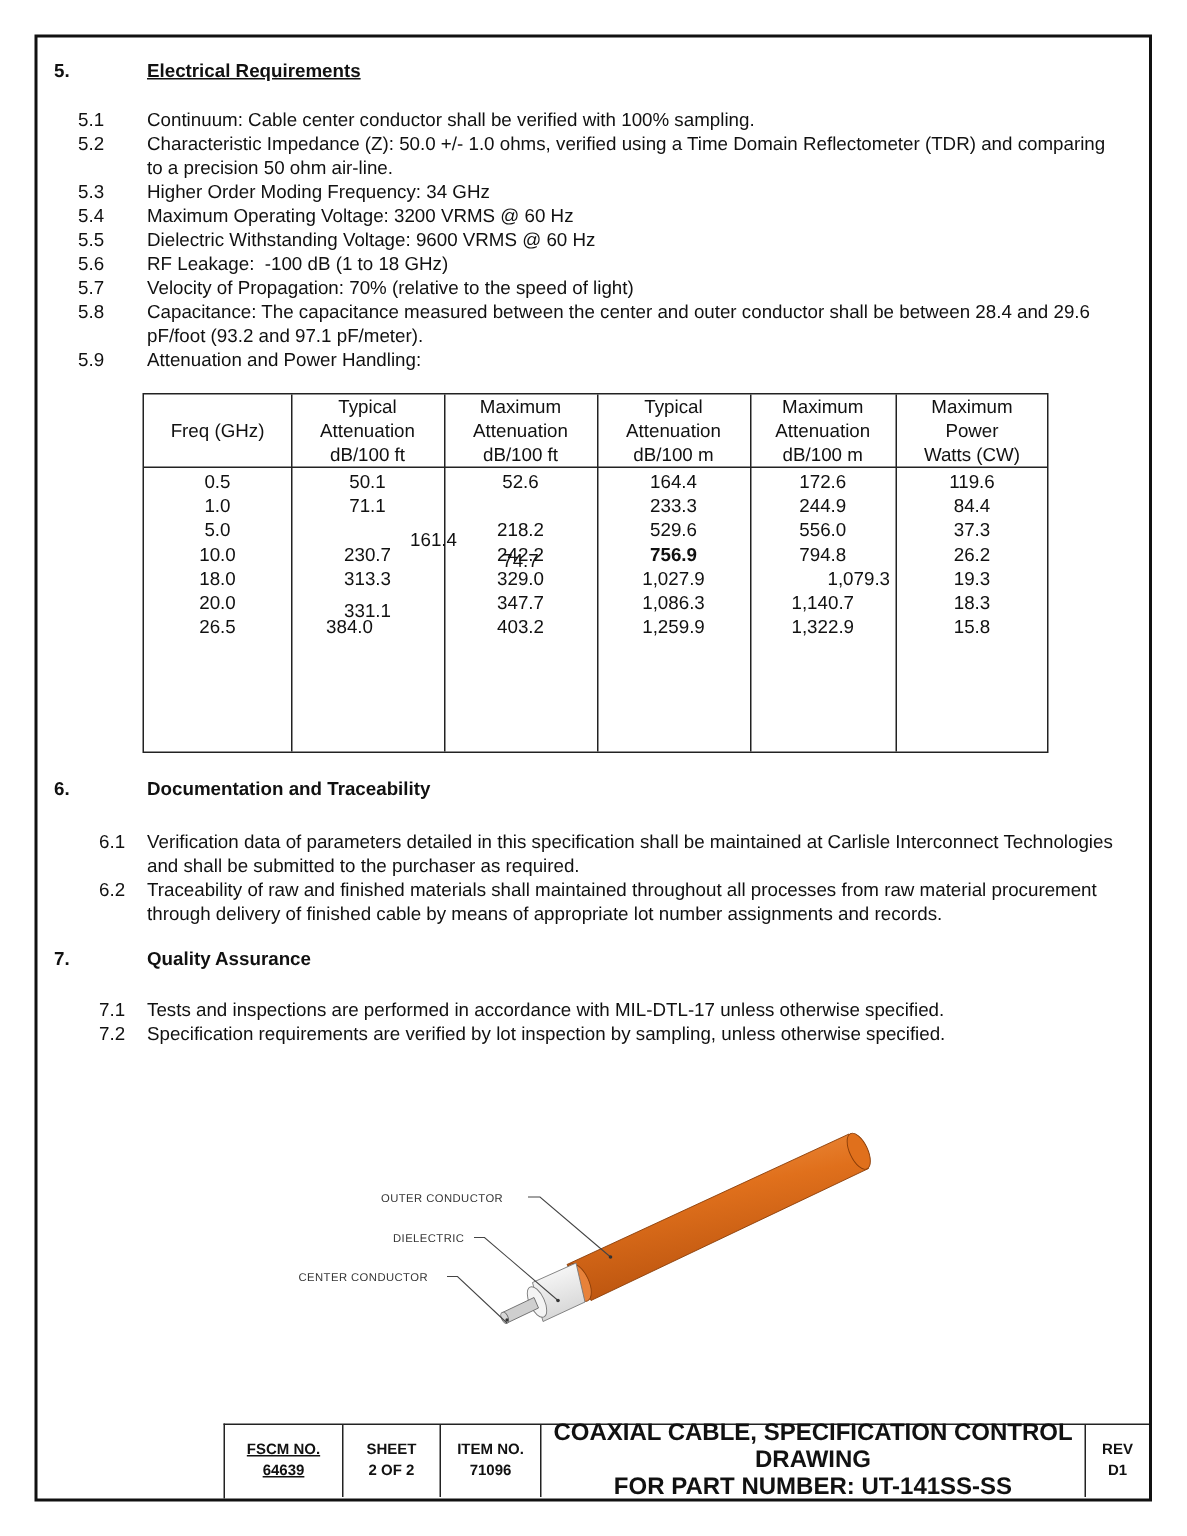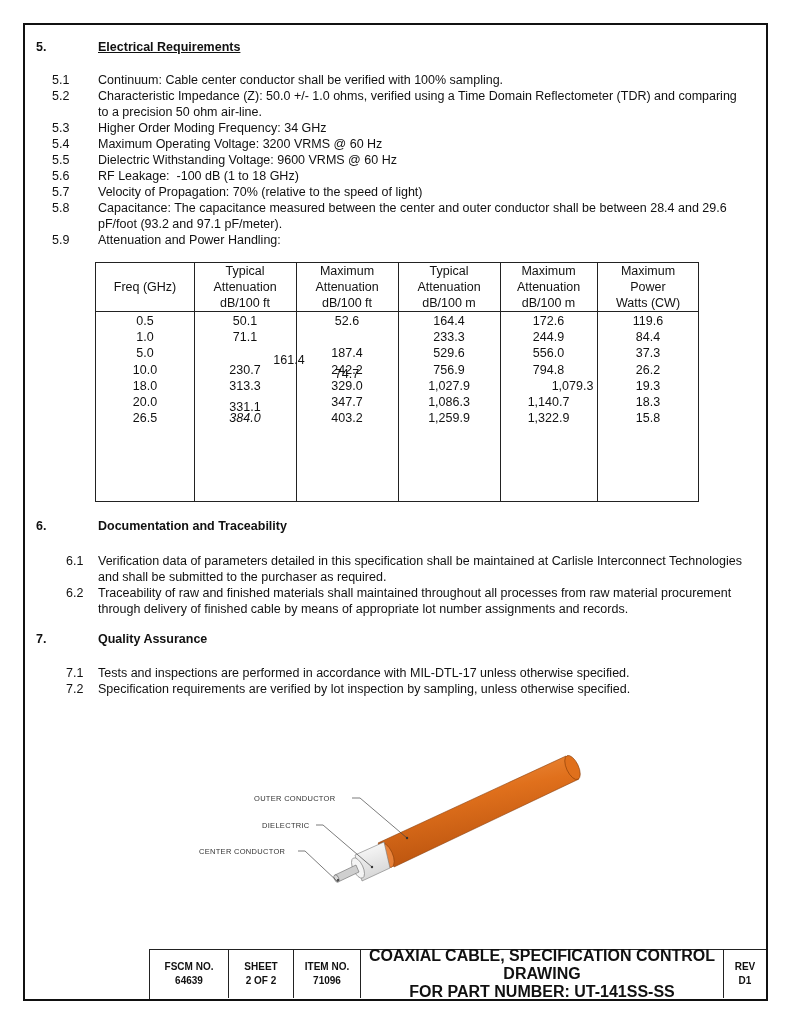--- a/index.html
+++ b/index.html
@@ -149,44 +149,44 @@
       <div class="cell" style="left: 404px; width: 97px; top: 50px;">172.6</div>
       <div class="cell" style="left: 501px; width: 102px; top: 50px;">119.6</div>
       <div class="cell" style="left: 0px; width: 98px; top: 66.2px;">1.0</div>
       <div class="cell" style="left: 98px; width: 102px; top: 66.2px;">71.1</div>
       <div class="cell" style="left: 200px; width: 102px; top: 66.2px; margin-top: 37px;">74.7</div>
       <div class="cell" style="left: 302px; width: 102px; top: 66.2px;">233.3</div>
       <div class="cell" style="left: 404px; width: 97px; top: 66.2px;">244.9</div>
       <div class="cell" style="left: 501px; width: 102px; top: 66.2px;">84.4</div>
       <div class="cell" style="left: 0px; width: 98px; top: 82.4px;">5.0</div>
       <div class="cell" style="left: 98px; width: 102px; top: 89px; padding-left: 44px;">161.4</div>
-      <div class="cell" style="left: 200px; width: 102px; top: 82.4px;">187.4</div>
+      <div class="cell" style="left: 200px; width: 102px; top: 82.4px;">218.2</div>
       <div class="cell" style="left: 302px; width: 102px; top: 82.4px;">529.6</div>
       <div class="cell" style="left: 404px; width: 97px; top: 82.4px;">556.0</div>
       <div class="cell" style="left: 501px; width: 102px; top: 82.4px;">37.3</div>
       <div class="cell" style="left: 0px; width: 98px; top: 98.6px;">10.0</div>
       <div class="cell" style="left: 98px; width: 102px; top: 98.6px;">230.7</div>
       <div class="cell" style="left: 200px; width: 102px; top: 98.6px;">242.2</div>
-      <div class="cell" style="left: 302px; width: 102px; top: 98.6px;">756.9</div>
+      <div class="cell" style="left: 302px; width: 102px; top: 98.6px; font-weight: bold;">756.9</div>
       <div class="cell" style="left: 404px; width: 97px; top: 98.6px;">794.8</div>
       <div class="cell" style="left: 501px; width: 102px; top: 98.6px;">26.2</div>
       <div class="cell" style="left: 0px; width: 98px; top: 114.8px;">18.0</div>
       <div class="cell" style="left: 98px; width: 102px; top: 114.8px;">313.3</div>
       <div class="cell" style="left: 200px; width: 102px; top: 114.8px;">329.0</div>
       <div class="cell" style="left: 302px; width: 102px; top: 114.8px;">1,027.9</div>
       <div class="cell" style="left: 404px; width: 97px; top: 114.8px; padding-left: 24px;">1,079.3</div>
       <div class="cell" style="left: 501px; width: 102px; top: 114.8px;">19.3</div>
       <div class="cell" style="left: 0px; width: 98px; top: 131px;">20.0</div>
       <div class="cell" style="left: 98px; width: 102px; top: 136px;">331.1</div>
       <div class="cell" style="left: 200px; width: 102px; top: 131px;">347.7</div>
       <div class="cell" style="left: 302px; width: 102px; top: 131px;">1,086.3</div>
       <div class="cell" style="left: 404px; width: 97px; top: 131px;">1,140.7</div>
       <div class="cell" style="left: 501px; width: 102px; top: 131px;">18.3</div>
       <div class="cell" style="left: 0px; width: 98px; top: 147.2px;">26.5</div>
-      <div class="cell" style="left: 98px; width: 102px; top: 147.2px; font-style: italic;">384.0</div>
+      <div class="cell" style="left: 86px; width: 102px; top: 147.2px;">384.0</div>
       <div class="cell" style="left: 200px; width: 102px; top: 147.2px;">403.2</div>
       <div class="cell" style="left: 302px; width: 102px; top: 147.2px;">1,259.9</div>
       <div class="cell" style="left: 404px; width: 97px; top: 147.2px;">1,322.9</div>
       <div class="cell" style="left: 501px; width: 102px; top: 147.2px;">15.8</div>
     </div>
 </div>
 
 <div class="abs sec-num" style="left:36px; top:519px;">6.</div>
 <div class="abs sec-title" style="left:98px; top:519px;">Documentation and Traceability</div>
 
@@ -247,21 +247,21 @@
   <polyline points="316,825 323,825 372,867" fill="none" stroke="#444" stroke-width="0.7"></polyline>
   <circle cx="372" cy="867" r="1.2" fill="#333"></circle>
   <polyline points="298,851 305,851 338,882" fill="none" stroke="#444" stroke-width="0.7"></polyline>
   <circle cx="338" cy="880" r="1.1" fill="#333"></circle>
 </svg>
 <div class="abs callout" style="left:254px; top:794px;">OUTER CONDUCTOR</div>
 <div class="abs callout" style="left:262px; top:821px;">DIELECTRIC</div>
 <div class="abs callout" style="left:199px; top:847px;">CENTER CONDUCTOR</div>
 
 <div class="tb">
-  <div class="tb-cell tb-small" style="left:0; width:79px;">
+  <div class="tb-cell tb-small" style="left:0; width:79px;text-decoration:underline;">
     <span>FSCM NO.</span>
     <span>64639</span>
   </div>
   <div class="tb-cell tb-small" style="left:79px; width:65px;">
     <span>SHEET</span>
     <span>2 OF 2</span>
   </div>
   <div class="tb-cell tb-small" style="left:144px; width:67px;">
     <span>ITEM NO.</span>
     <span>71096</span>

